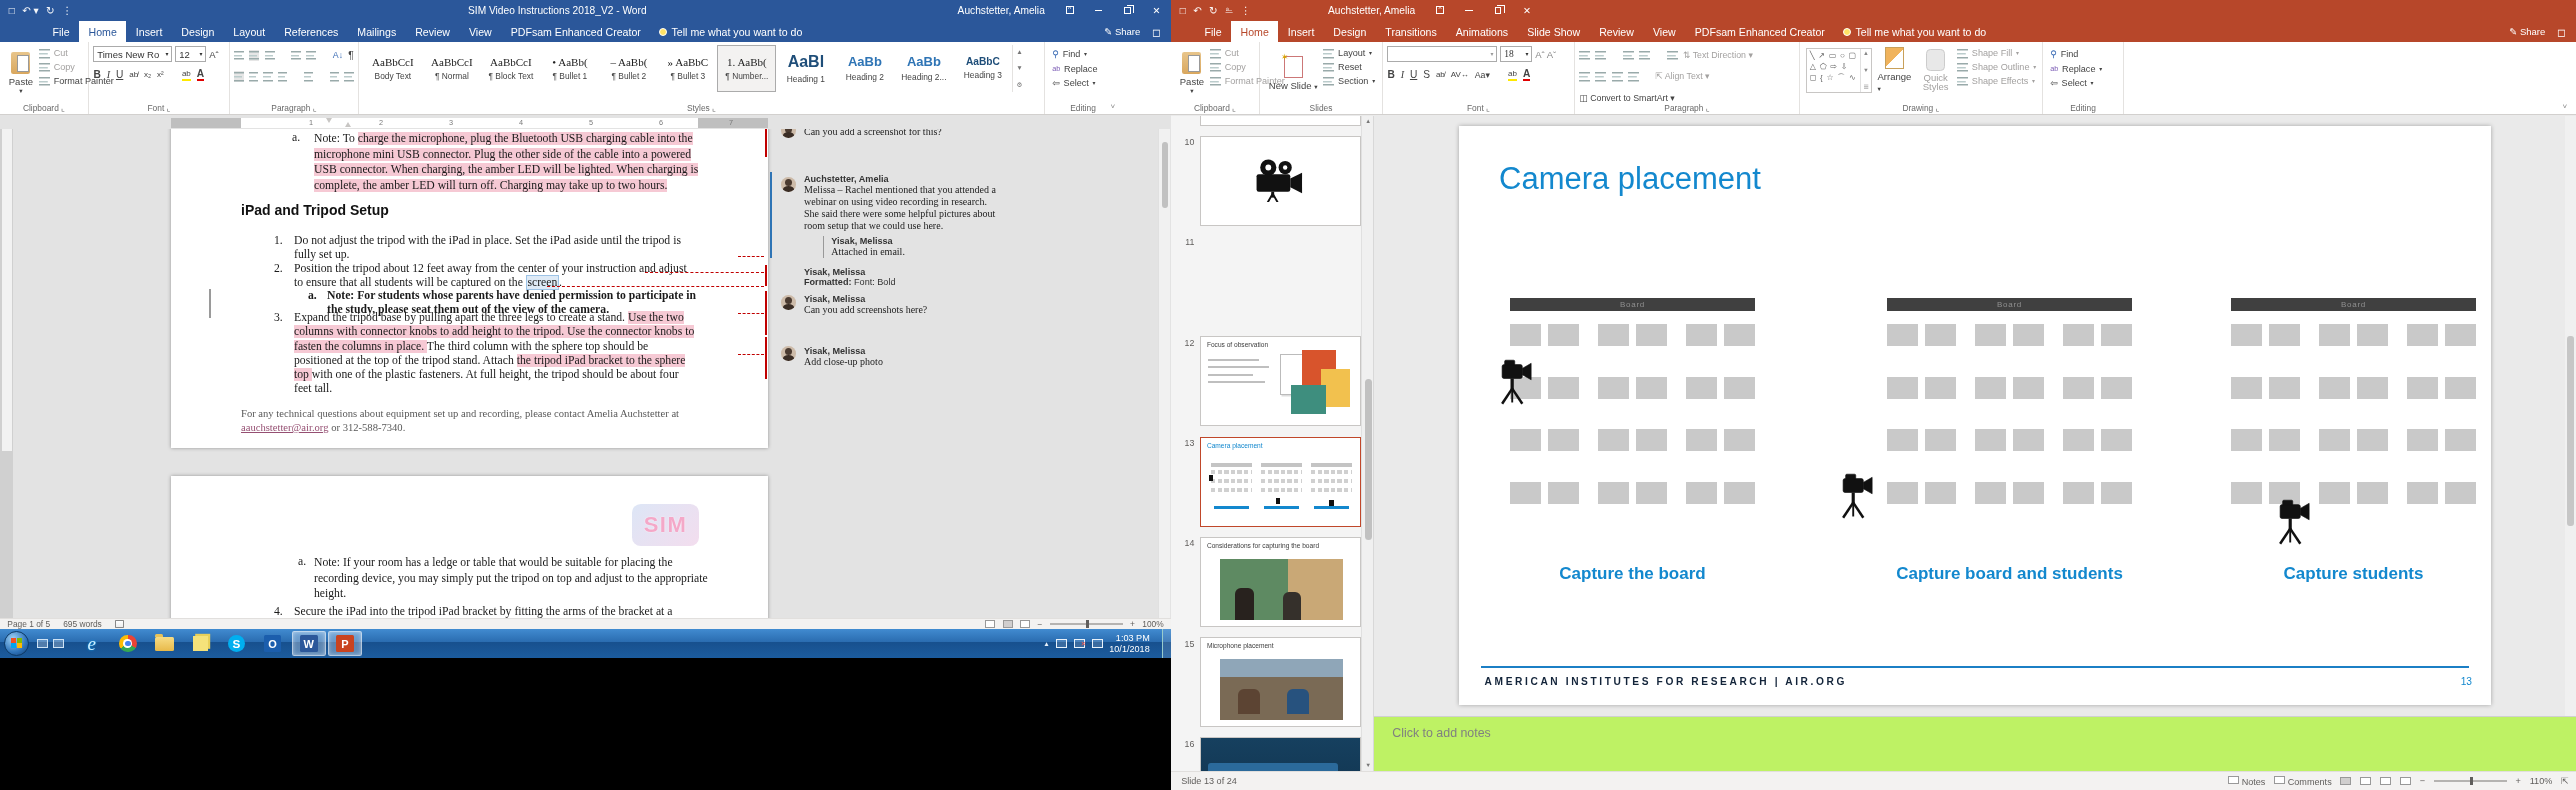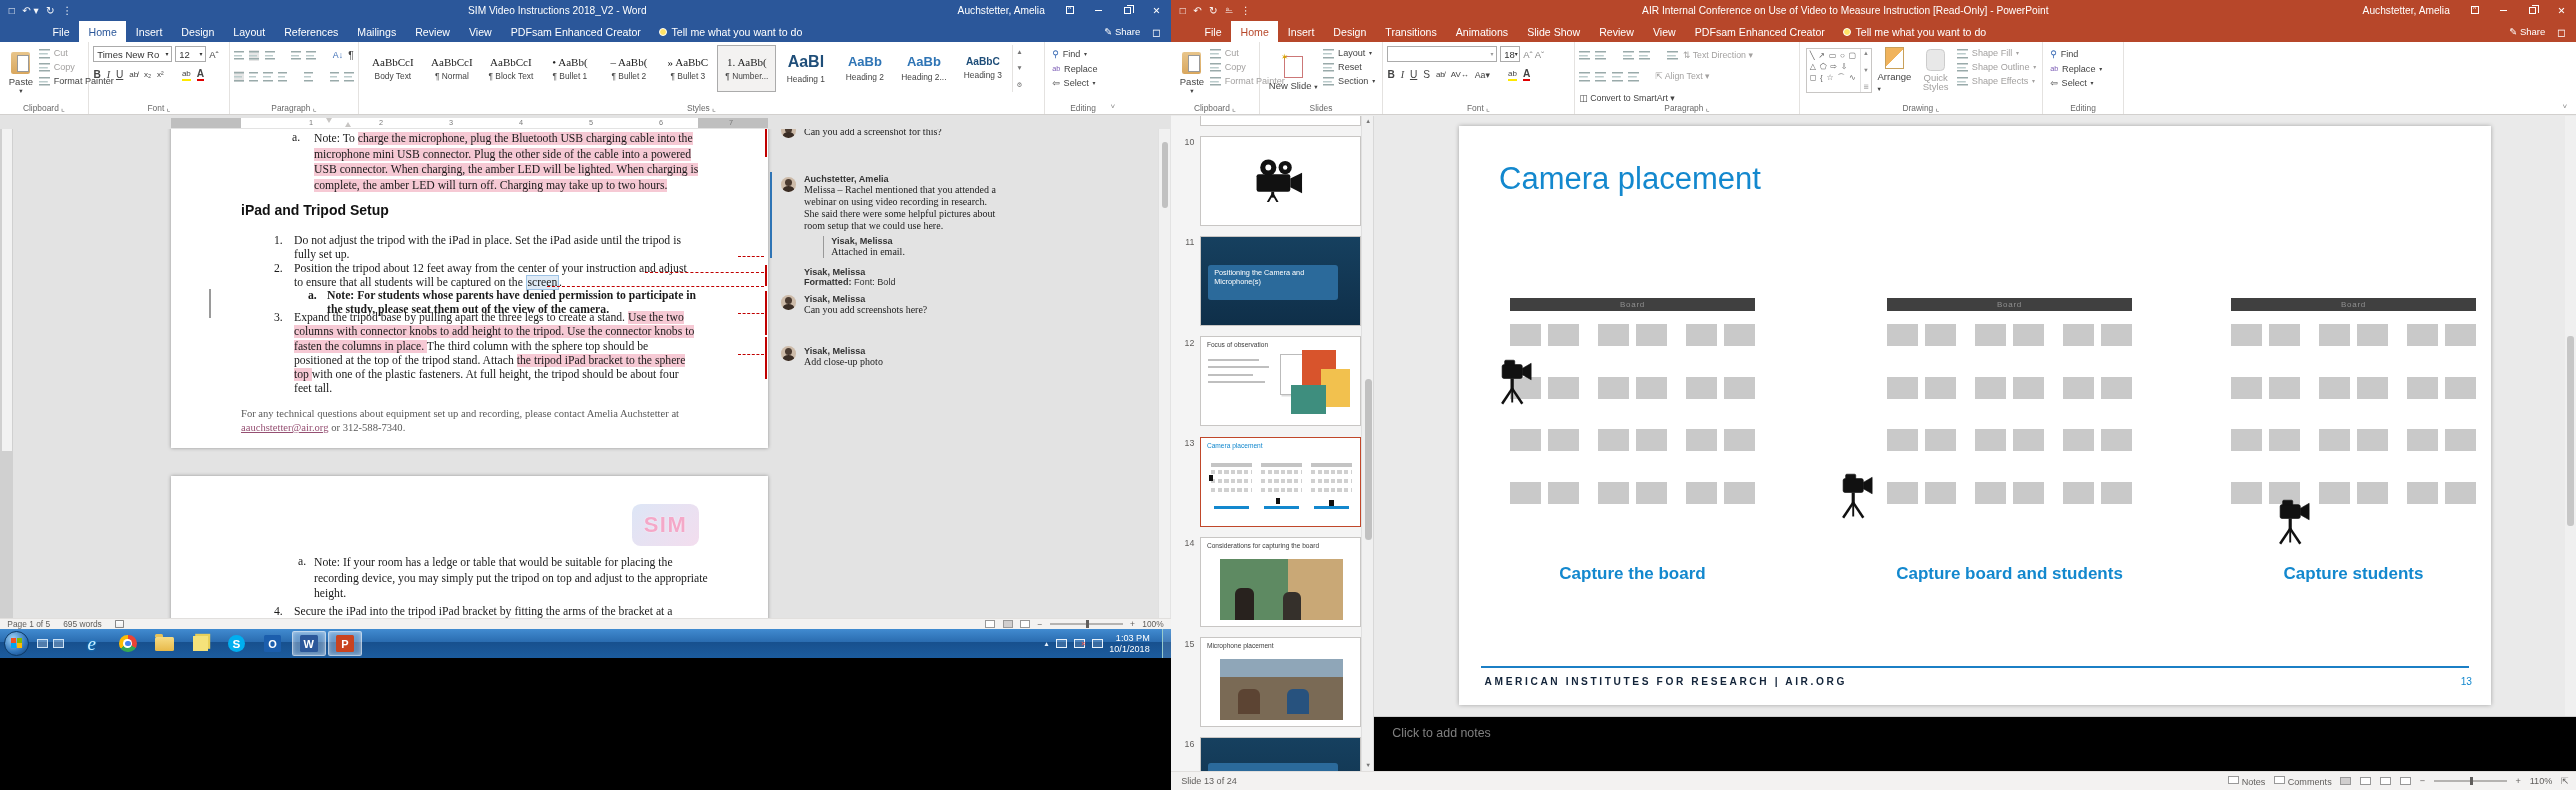--- a/index.html
+++ b/index.html
@@ -204,21 +204,21 @@
   .desk-grid { position:absolute; left:0; top:25.6px; width:245px; height:206px; }
   .desk { position:absolute; width:31px; height:22px; background:#C9C9C9; }
   .caption { position:absolute; left:-14.6px; right:-14.6px; top:266px; text-align:center; font-size:17px; font-weight:bold; color:#1388CE; }
   .camera { position:absolute; width:38px; height:53px; }
   #footer-line { position:absolute; left:22px; right:22px; top:540px; height:2.2px; background:#1B7FC5; }
   #slide-footer { position:absolute; left:25.6px; top:550px; font-size:10.2px; font-weight:bold; letter-spacing:2.6px; color:#13243A; }
   #slide-num { position:absolute; right:19px; top:550px; font-size:10.2px; color:#1388CE; }
   #main-scroll { position:absolute; right:0; top:0; width:11px; height:600px; background:#F0F0F0; }
   #main-scroll .thumbbar { position:absolute; left:2.2px; width:6.6px; top:220px; height:190px; background:#C6C6C6; border-radius:2.9px; }
 
-  #notes-pane { position:absolute; left:203px; top:716px; width:1202px; height:56px; background:#000000; border-top:0.7px solid #D0D0D0; }
+  #notes-pane { position:absolute; left:203px; top:716px; width:1202px; height:56px; background:#bef264; border-top:0.7px solid #D0D0D0; }
   #notes-pane .ph { position:absolute; left:18.3px; top:8.8px; font-size:12.4px; color:#808080; }
 
   #ppt-status { position:absolute; left:0; top:771px; width:1405px; height:19px; background:#F3F2F1; border-top:0.7px solid #E1DFDD; display:flex; align-items:center; font-size:9.1px; color:#605E5C; }
   #ppt-status .left { padding-left:10.2px; }
   #ppt-status .right { margin-left:auto; display:flex; align-items:center; gap:8.8px; padding-right:7.3px; }
   .sb-ic { width:11px; height:8.8px; border:0.7px solid #999; background:#fff; display:inline-block; }
   .sb-ic.sel { background:#D0CECE; }
 
   .cam-svg { width:100%; height:100%; }
 </style>
@@ -640,21 +640,20 @@
 <div id="ppt-window">
 
   <div class="titlebar">
     <div class="qat">
       <span>□</span>
       <span>↶</span>
       <span>↻</span>
       <span>⎁</span>
       <span>⋮</span>
     </div>
-    <div class="title-center">AIR Internal Conference on Use of Video to Measure Instruction [Read-Only]  -  PowerPoint</div>
     <div class="title-user">Auchstetter, Amelia</div>
     <div class="winbtns">
       <div class="winbtn">
           <span class="icon-ribbonopts"></span>
         </div>
       <div class="winbtn">
           <span class="icon-min"></span>
         </div>
       <div class="winbtn">
           <span class="icon-restore"></span>
@@ -739,21 +738,21 @@
       <div class="rglabel"><span>Slides</span></div>
     </div>
 
     <div class="rgroup" style="width:192px;">
       <div style="display:flex; flex-direction:column; gap:3.7px; padding-top:1.5px;">
         <div class="fontrow">
           <span class="combo" style="width:110px; color:#999;">
               <span>&nbsp;</span>
               <span style="font-size:5.9px;">▾</span>
             </span>
-          <span class="combo" style="width:20px;">
+          <span class="combo" style="width:32px;font-family:Liberation Serif, serif;">
               <span>18</span>
               <span style="font-size:5.9px;">▾</span>
             </span>
           <span style="font-size:9.5px; color:#888;">Aˆ Aˇ</span>
         </div>
         <div class="fbtns dim">
           <span class="b">B</span>
           <span class="i">I</span>
           <span class="u">U</span>
           <span>S</span>
@@ -887,23 +886,20 @@
             <circle cx="45" cy="13" r="3" fill="#fff"></circle>
         <rect x="6" y="22" width="46" height="24" rx="3"></rect>
             <polygon points="52,28 68,20 68,48 52,40"></polygon>
         <rect x="26" y="46" width="4" height="8"></rect>
             <polygon points="20,60 28,46 36,60 33,60 28,51 23,60"></polygon>
           </g>
       </svg>
     </div>
 
     <div class="thumbnum" style="top:121px;">11</div>
-    <div class="thumb navy" style="top:120px;">
-      <div class="band"><span>Positioning the Camera and Microphone(s)</span></div>
-    </div>
 
     <div class="thumbnum" style="top:222px;">12</div>
     <div class="thumb" style="top:220px;">
       <div class="thumb-title">Focus of observation</div>
       <div class="tline" style="left:7.3px; top:22px; width:51px;"></div>
       <div class="tline" style="left:7.3px; top:29px; width:61px;"></div>
       <div class="tline" style="left:7.3px; top:37px; width:45px;"></div>
       <div class="tline" style="left:7.3px; top:44px; width:57px;"></div>
       <div class="collage">
         <i style="left:0; top:4.4px; width:32px; height:41px; background:#fff; border:0.7px solid #bbb; box-shadow:1.5px 1.5px 0 #ddd;"></i>

